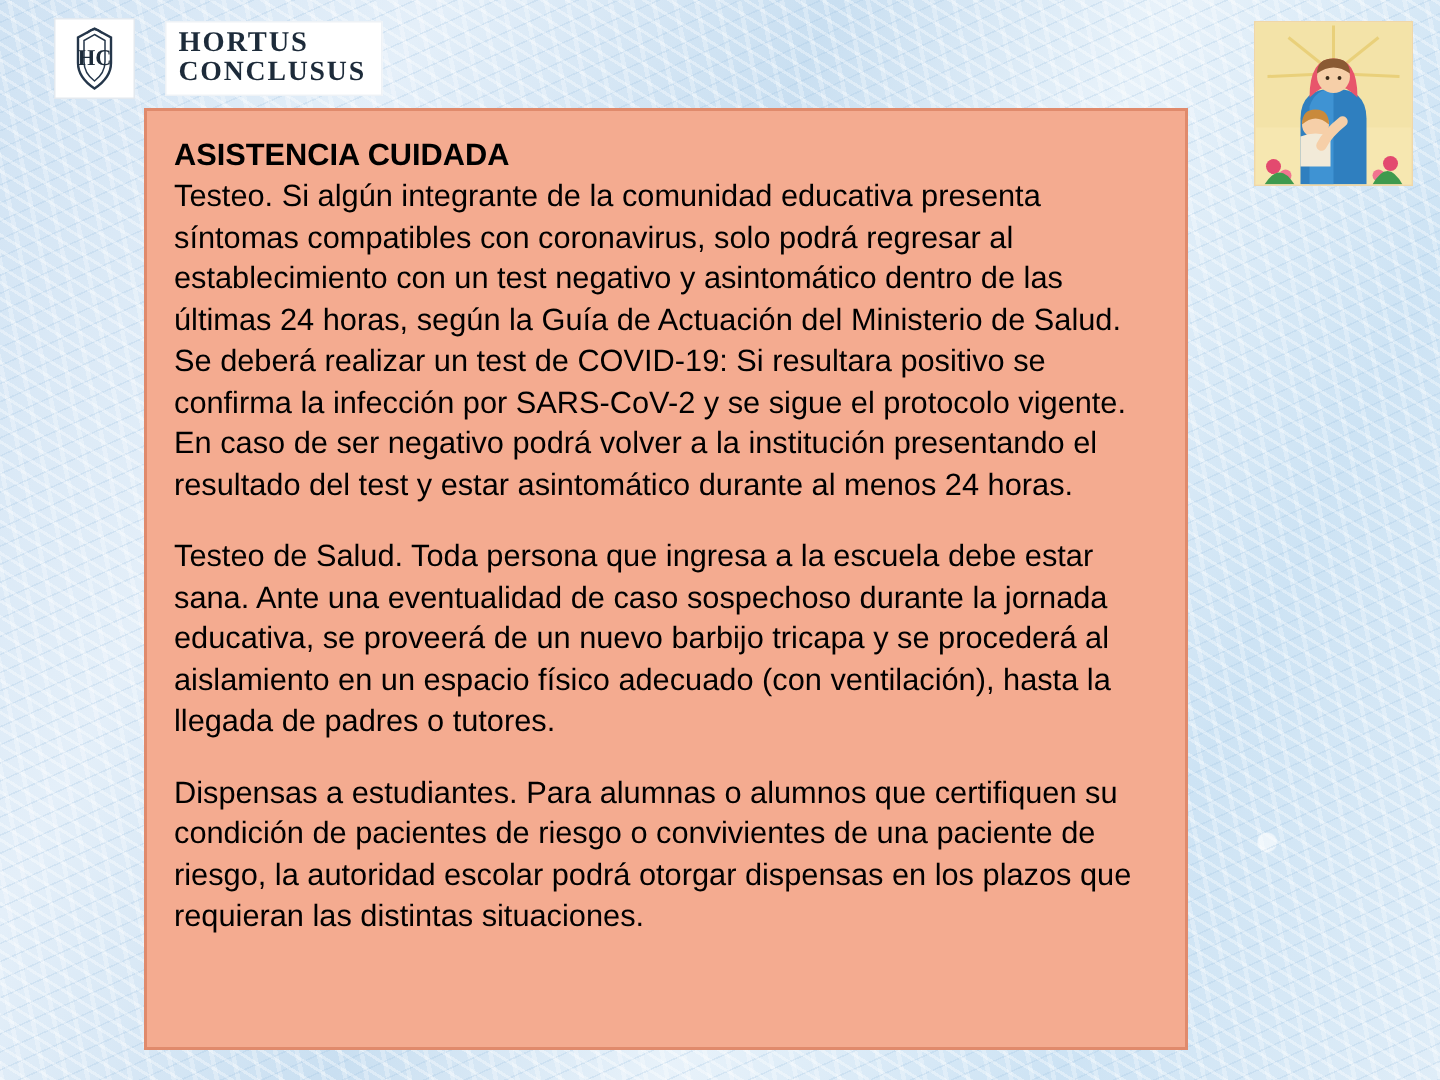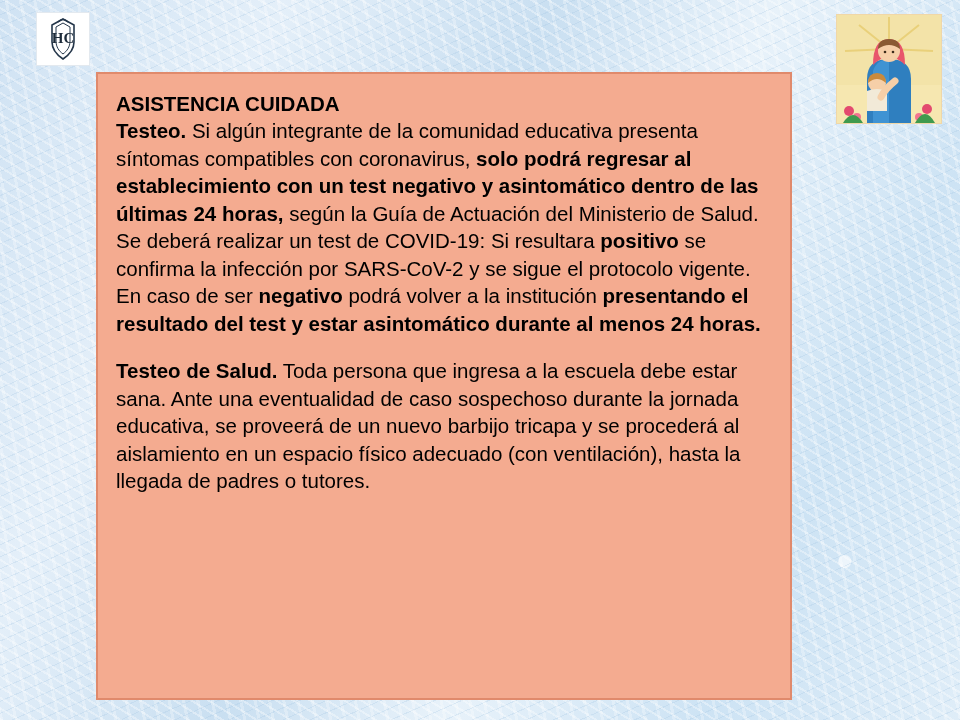--- a/index.html
+++ b/index.html
@@ -106,35 +106,39 @@
   .textbox p {
     margin: 0;
   }
   .spacer {
     height: 20px;
   }
   .heading {
     font-weight: bold;
     margin-bottom: 18px;
   }
-  b { font-weight: bold; }
+  b { font-weight: normal; }
 </style>
 </head>
 <body>
 
 <div class="slide">
 
   <div class="logo">
     <div class="logo-crest">
       <svg width="46" height="46" viewBox="0 0 46 46" aria-hidden="true">
         <path d="M23 3 L34 9 L34 26 C34 34 29 39 23 43 C17 39 12 34 12 26 L12 9 Z" fill="#ffffff" stroke="#24364a" stroke-width="1.6"></path>
         <path d="M23 7 L30 11 L30 25 C30 31 27 35 23 38 C19 35 16 31 16 25 L16 11 Z" fill="none" stroke="#24364a" stroke-width="1"></path>
         <text x="23" y="27" font-family="Liberation Serif, serif" font-size="15" font-weight="bold" fill="#1d2b3a" text-anchor="middle">HC</text>
         <path d="M18 6 Q23 1 28 6" fill="none" stroke="#24364a" stroke-width="1.2"></path>
       </svg>
+    </div>
+    <div class="logo-text">
+      <span class="l1">HORTUS</span>
+      <span class="l2">CONCLUSUS</span>
     </div>
   </div>
 
   <div class="holy-image">
     <svg width="104" height="108" viewBox="0 0 104 108" aria-hidden="true">
       <rect x="0" y="0" width="104" height="108" fill="#f6e7b0"></rect>
       <rect x="0" y="0" width="104" height="70" fill="#f3e3a8"></rect>
 
       <g stroke="#e9d07a" stroke-width="2">
         <line x1="52" y1="34" x2="52" y2="2"></line>
@@ -175,15 +179,16 @@
     <p class="heading">ASISTENCIA CUIDADA</p>
 
     <p><b>Testeo.</b> Si algún integrante de la comunidad educativa presenta síntomas compatibles con coronavirus, <b>solo podrá regresar al establecimiento con un test negativo y asintomático dentro de las últimas 24 horas,</b> según la Guía de Actuación del Ministerio de Salud.<br>Se deberá realizar un test de COVID-19: Si resultara <b>positivo</b> se confirma la infección por SARS-CoV-2 y se sigue el protocolo vigente. En caso de ser <b>negativo</b> podrá volver a la institución <b>presentando el resultado del test y estar asintomático durante al menos 24 horas.</b></p>
 
     <div class="spacer"></div>
 
     <p><b>Testeo de Salud.</b> Toda persona que ingresa a la escuela debe estar sana. Ante una eventualidad de caso sospechoso durante la jornada educativa, se proveerá de un nuevo barbijo tricapa y se procederá al aislamiento en un espacio físico adecuado (con ventilación), hasta la llegada de padres o tutores.</p>
 
     <div class="spacer"></div>
 
+    <p><b>Dispensas a estudiantes.</b> Para alumnas o alumnos que certifiquen su condición de pacientes de riesgo o convivientes de una paciente de riesgo, la autoridad escolar podrá otorgar dispensas en los plazos que requieran las distintas situaciones.</p>
   </div>
 
 </div>
 
 </body></html>

